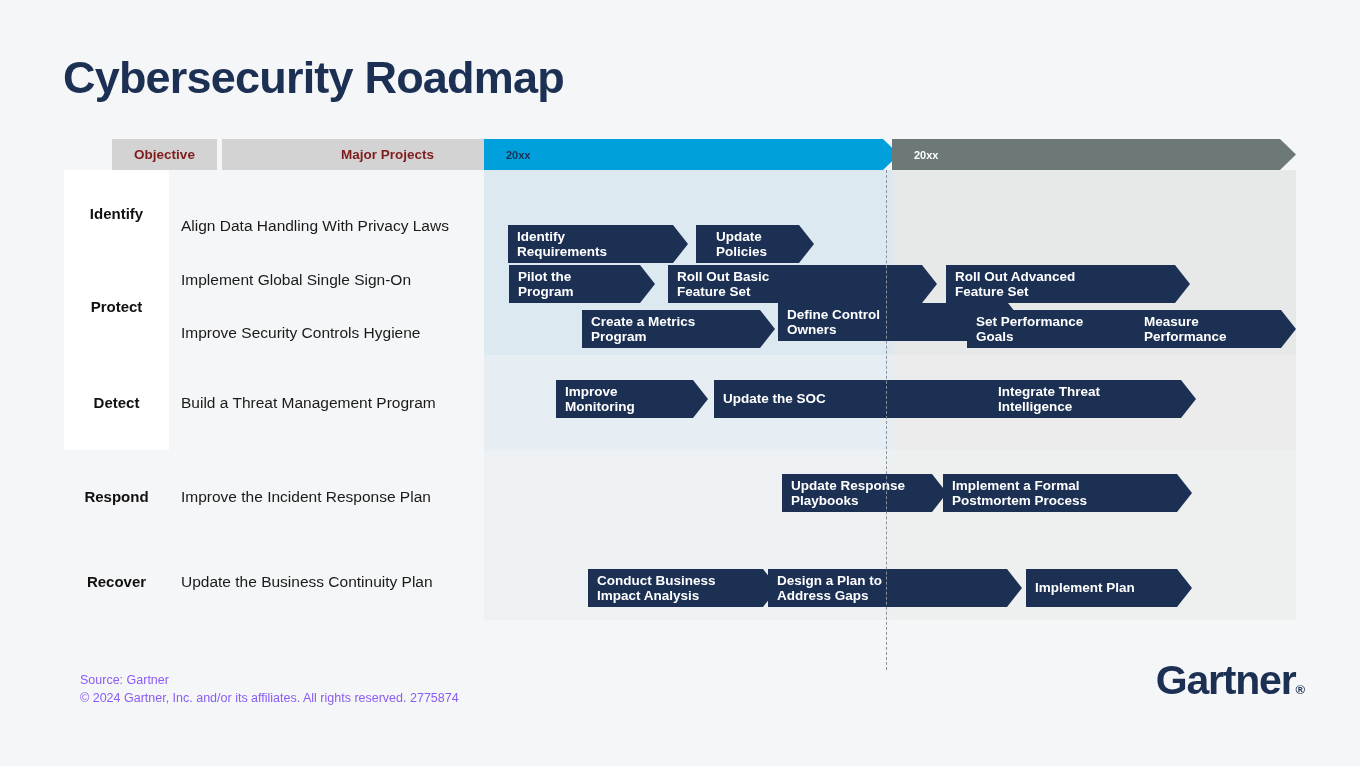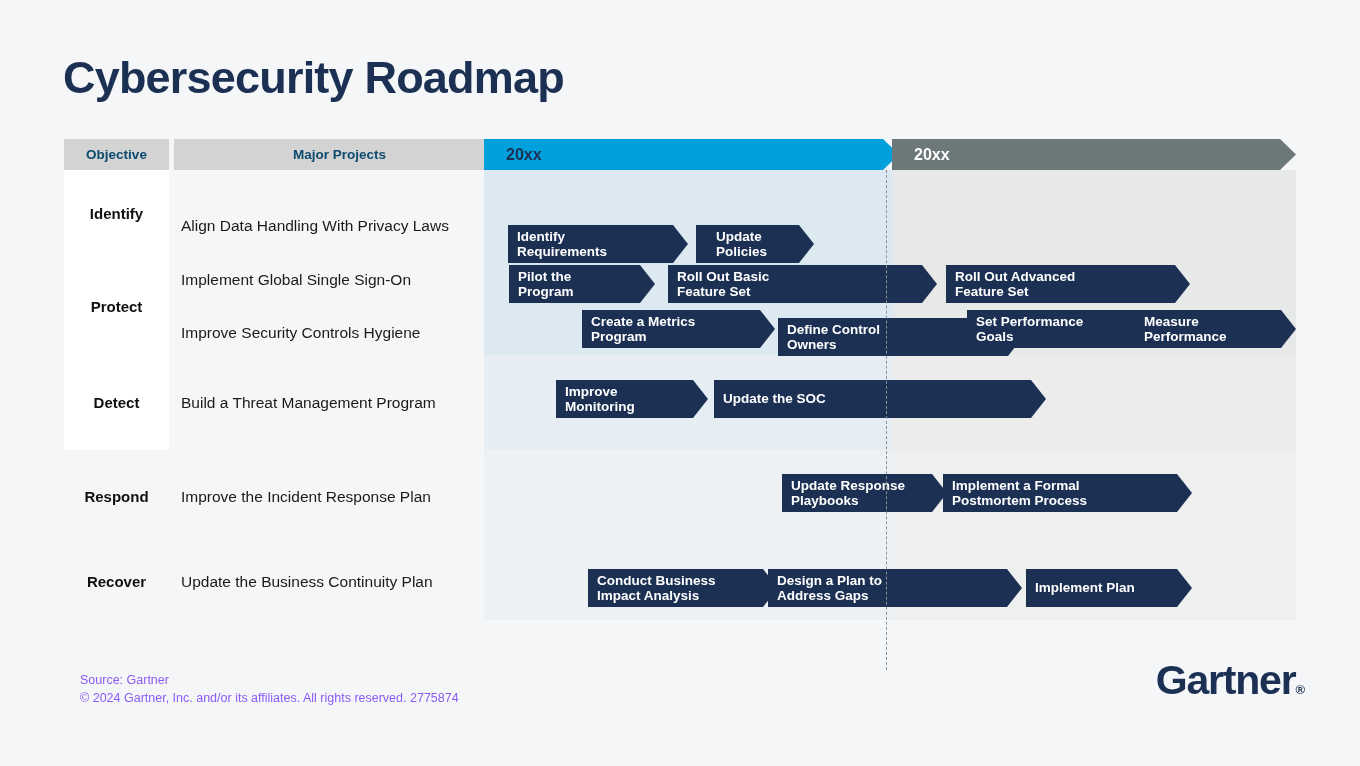--- a/index.html
+++ b/index.html
@@ -41,37 +41,38 @@
     left: 0;
     top: 0;
     height: 31px;
     width: 100%;
   }
   .hdr-cell {
     position: absolute;
     top: 0;
     height: 31px;
     background: #d3d3d3;
-    color: #0c4a6e;
+    color: #7f1d1d;
     font-size: 13.5px;
     font-weight: bold;
     display: flex;
     align-items: center;
     justify-content: center;
+    margin-left: 48px;
   }
   .hdr-objective { left: 0; width: 105px; }
   .hdr-projects  { left: 110px; width: 331px; }
 
   .hdr-year {
     position: absolute;
     top: 0;
     height: 31px;
     display: flex;
     align-items: center;
-    font-size: 16px;
+    font-size: 11px;
     font-weight: bold;
     box-sizing: border-box;
     padding-left: 22px;
   }
   .hdr-year-1 {
     left: 420px;
     width: 415px;
     background: #00a0dc;
     color: #1c3054;
     clip-path: polygon(0 0, calc(100% - 16px) 0, 100% 50%, calc(100% - 16px) 100%, 0 100%);
@@ -235,37 +236,39 @@
         <div class="project-label" style="top: 13px;">Implement Global Single Sign-On</div>
         <div class="project-label" style="top: 66px;">Improve Security Controls Hygiene</div>
         <div class="arrow" style="left: 445px; width: 146px; top: 7px;">Pilot the
 Program</div>
         <div class="arrow" style="left: 604px; width: 269px; top: 7px;">Roll Out Basic
 Feature Set</div>
         <div class="arrow" style="left: 882px; width: 244px; top: 7px;">Roll Out Advanced
 Feature Set</div>
         <div class="arrow" style="left: 518px; width: 193px; top: 52px;">Create a Metrics
 Program</div>
-        <div class="arrow" style="left: 714px; width: 245px; top: 60px;">Define Control
+        <div class="arrow" style="left: 714px; width: 245px; top: 45px;">Define Control
 Owners</div>
         <div class="arrow" style="left: 903px; width: 201px; top: 52px;">Set Performance
 Goals</div>
         <div class="arrow" style="left: 1071px; width: 161px; top: 52px;">Measure
 Performance</div>
       </div>
       <div class="row tint" style="top: 216px; height: 95px;">
         <div class="row-bg-objective"></div>
         <div class="row-bg-projects"></div>
         <div class="row-bg-band1"></div>
         <div class="row-bg-band2"></div>
         <div class="objective-label" style="top: 38.5px;">Detect</div>
         <div class="project-label" style="top: 38.5px;">Build a Threat Management Program</div>
         <div class="arrow" style="left: 492px; width: 152px; top: 25px;">Improve
 Monitoring</div>
         <div class="arrow" style="left: 650px; width: 332px; top: 25px;">Update the SOC</div>
+        <div class="arrow" style="left: 925px; width: 207px; top: 25px;">Integrate Threat
+Intelligence</div>
       </div>
       <div class="row tint tint2" style="top: 311px; height: 94px;">
         <div class="row-bg-objective"></div>
         <div class="row-bg-projects"></div>
         <div class="row-bg-band1"></div>
         <div class="row-bg-band2"></div>
         <div class="objective-label" style="top: 38px;">Respond</div>
         <div class="project-label" style="top: 38px;">Improve the Incident Response Plan</div>
         <div class="arrow" style="left: 718px; width: 165px; top: 24px;">Update Response
 Playbooks</div>

